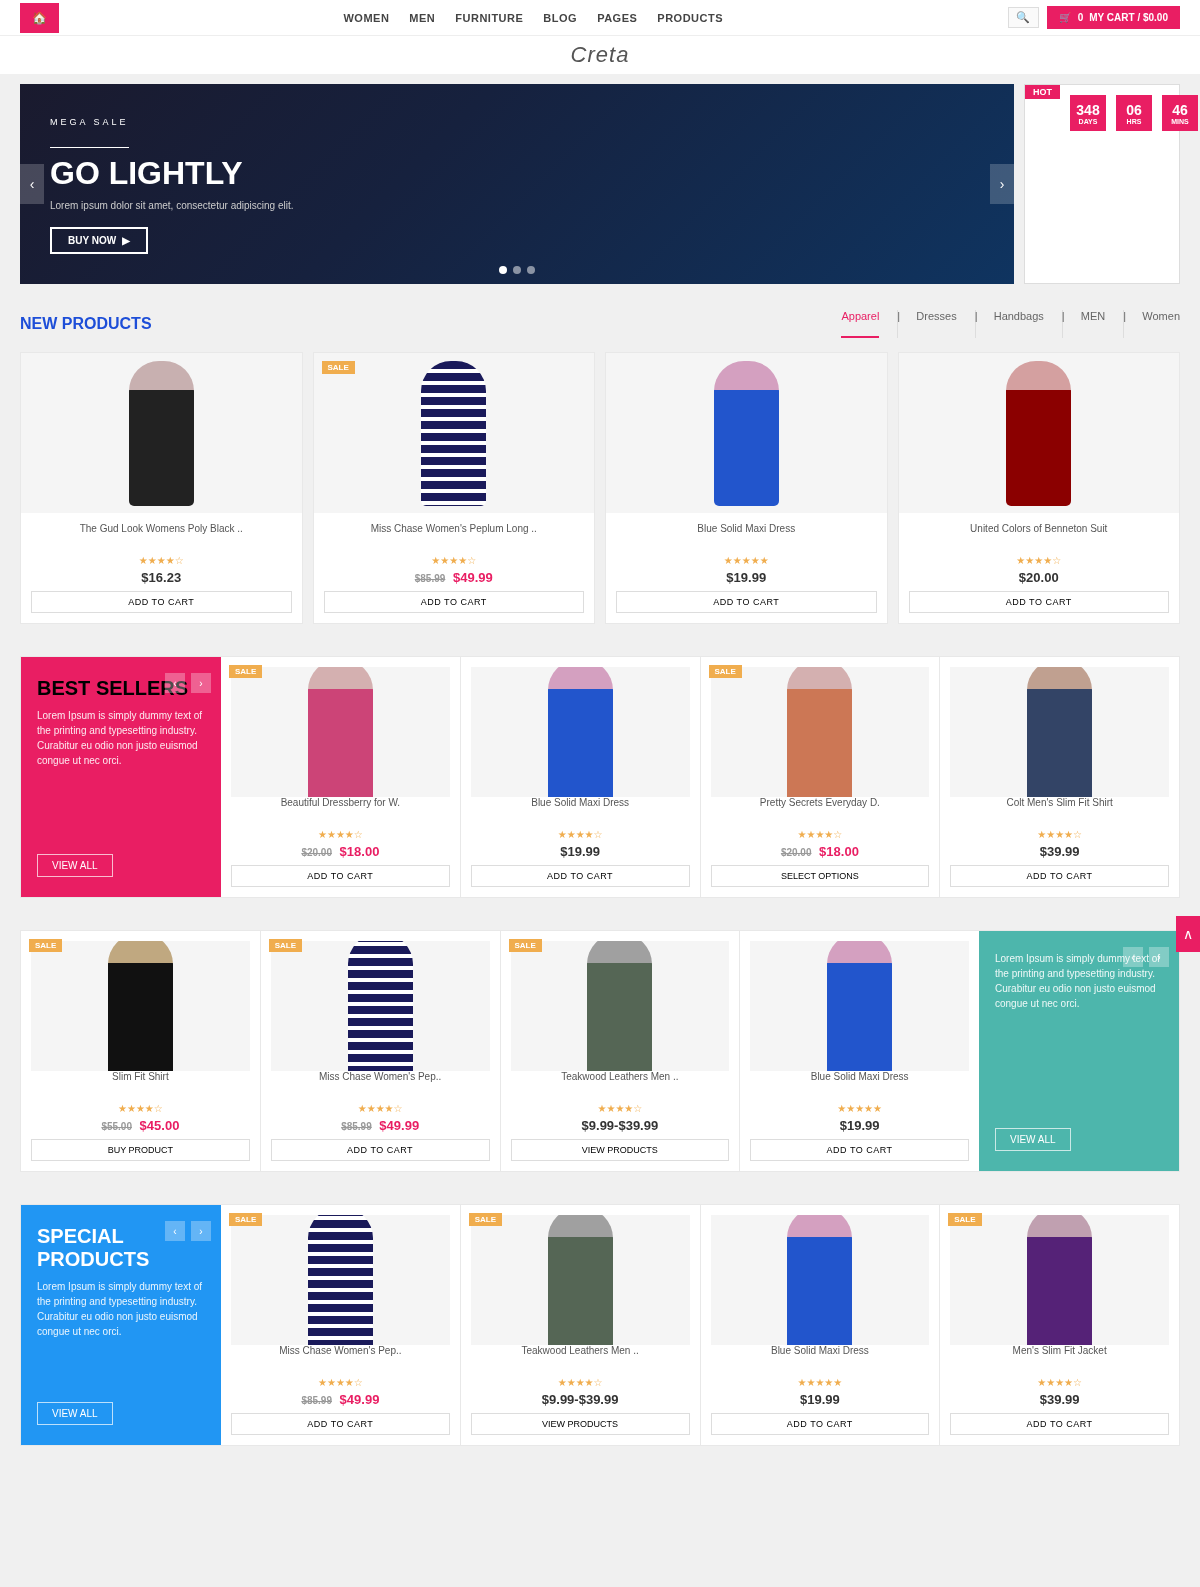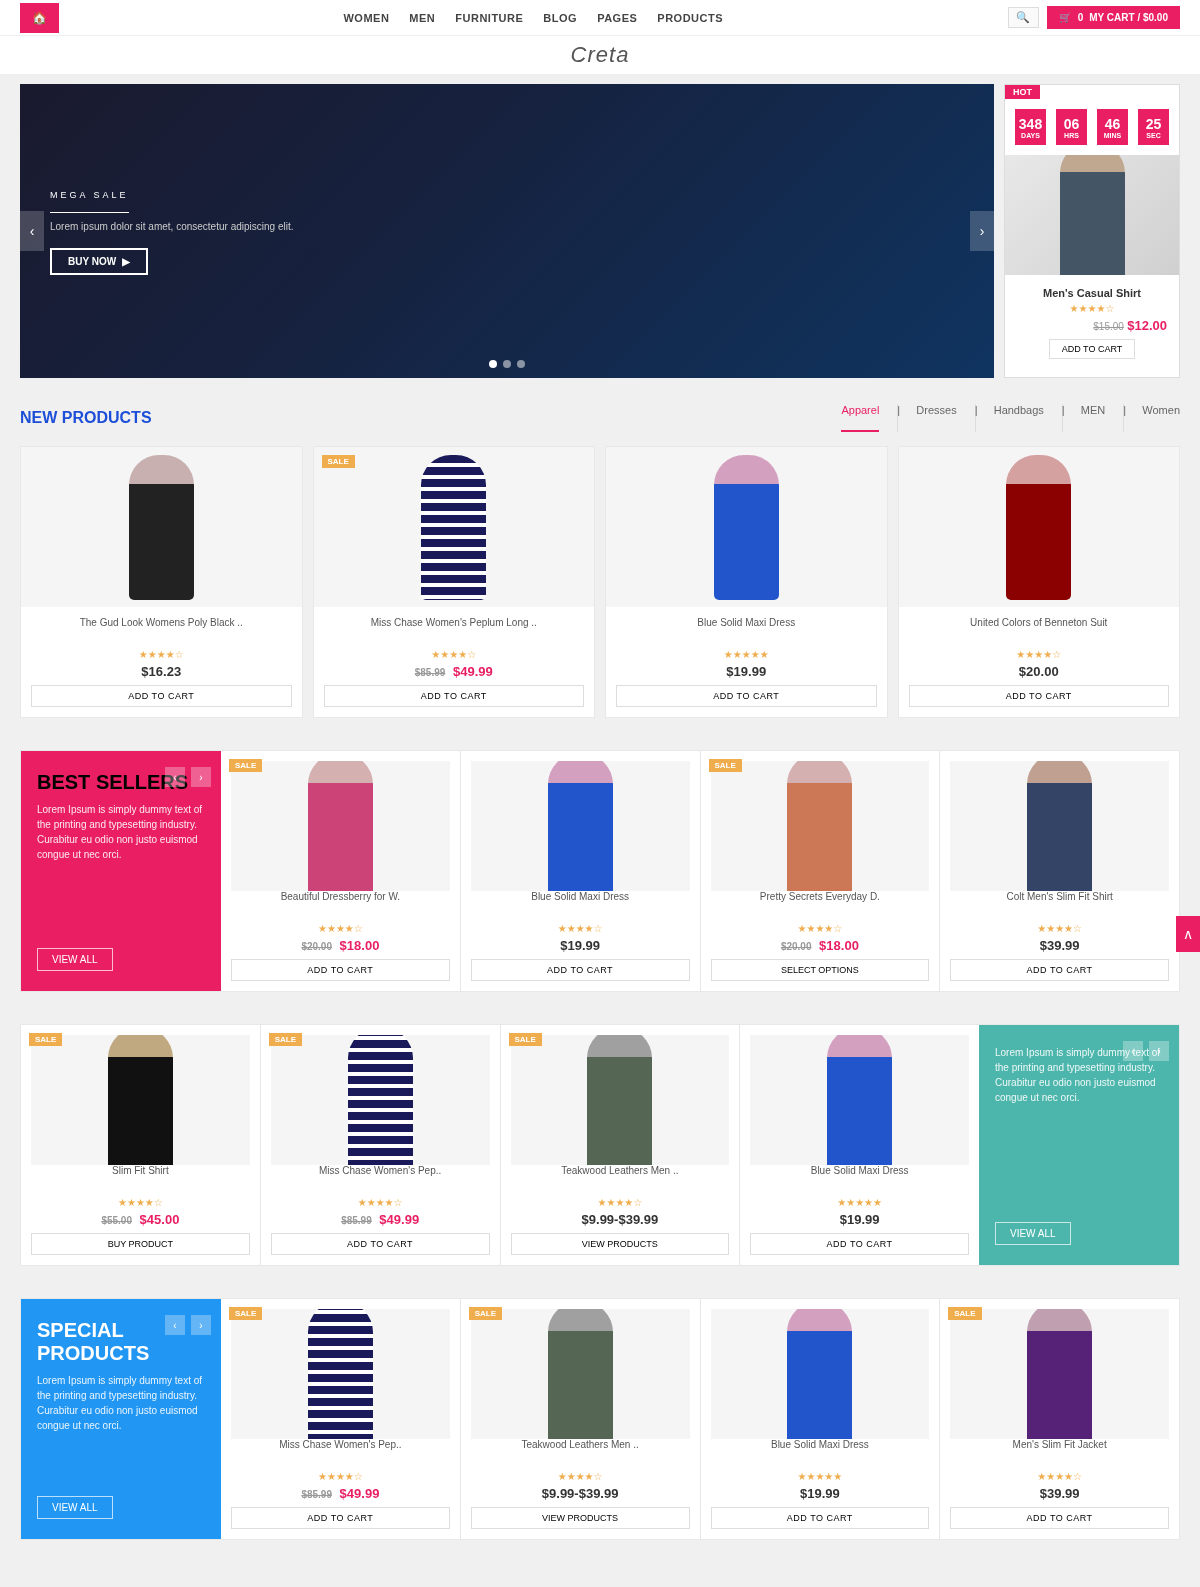--- a/index.html
+++ b/index.html
@@ -15,33 +15,33 @@
     .search-bar { display: flex; align-items: center; border: 1px solid #ddd; padding: 3px 8px; font-size: 11px; background: #fafafa; }
 
     
     .logo-bar { text-align: center; padding: 6px 0; background: #fff; font-size: 22px; font-style: italic; color: #555; letter-spacing: 1px; }
 
     
     .hero-section { display: flex; gap: 10px; padding: 10px 20px; background: #f0f0f0; }
     .hero-slider { flex: 1; position: relative; background: #2c3e50; overflow: hidden; min-height: 200px; display: flex; align-items: center; }
     .hero-bg { position: absolute; inset: 0; background: linear-gradient(135deg, #1a1a2e 0%, #16213e 40%, #0f3460 100%); }
     .hero-content { position: relative; z-index: 2; padding: 30px; color: #fff; }
-    .mega-sale { font-size: 9px; letter-spacing: 3px; color: #fff; border-bottom: 1px solid #fff; padding-bottom: 12px; margin-bottom: 8px; display: inline-block; }
+    .mega-sale { font-size: 9px; letter-spacing: 3px; color: #fff; border-bottom: 1px solid #fff; padding-bottom: 20px; margin-bottom: 8px; display: inline-block; }
     .hero-title { font-size: 32px; font-weight: 900; line-height: 1.1; margin-bottom: 8px; }
     .hero-desc { font-size: 10px; color: #ccc; margin-bottom: 16px; }
     .buy-now-btn { background: transparent; border: 2px solid #fff; color: #fff; padding: 6px 16px; font-size: 10px; font-weight: bold; cursor: pointer; display: inline-flex; align-items: center; gap: 6px; }
     .hero-arrow { position: absolute; top: 50%; transform: translateY(-50%); background: rgba(255,255,255,0.2); color: #fff; border: none; width: 24px; height: 40px; cursor: pointer; font-size: 14px; display: flex; align-items: center; justify-content: center; z-index: 3; }
     .hero-arrow.left { left: 0; }
     .hero-arrow.right { right: 0; }
     .hero-dots { position: absolute; bottom: 10px; left: 50%; transform: translateX(-50%); display: flex; gap: 6px; }
     .hero-dot { width: 8px; height: 8px; border-radius: 50%; background: rgba(255,255,255,0.5); }
     .hero-dot.active { background: #fff; }
 
     
-    .countdown-widget { width: 176px; background: #fff; border: 1px solid #ddd; display: flex; flex-direction: column; }
+    .countdown-widget { width: 156px; background: #fff; border: 1px solid #ddd; display: flex; }
     .countdown-hot { background: #e91e63; color: #fff; font-size: 9px; font-weight: bold; padding: 2px 8px; align-self: flex-start; }
     .countdown-timer { display: flex; gap: 10px; padding: 10px; justify-content: center; }
     .timer-block { background: #e91e63; color: #fff; width: 36px; height: 36px; display: flex; flex-direction: column; align-items: center; justify-content: center; font-size: 14px; font-weight: bold; }
     .timer-label { font-size: 7px; }
     .countdown-img { height: 120px; background: linear-gradient(135deg, #e8e8e8 0%, #d0d0d0 100%); display: flex; align-items: center; justify-content: center; overflow: hidden; }
     .countdown-info { padding: 12px; }
     .countdown-name { font-size: 11px; font-weight: bold; text-align: center; margin-bottom: 4px; }
     .stars { color: #f0ad4e; font-size: 10px; text-align: center; }
     .countdown-price { text-align: right; margin: 4px 0; }
     .price-old { text-decoration: line-through; color: #999; font-size: 10px; }
@@ -152,20 +152,21 @@
 <div class="logo-bar">
   <span>Creta</span>
 </div>
 
 <div class="hero-section">
   <div class="hero-slider">
     <div class="hero-bg"></div>
     <button class="hero-arrow left">‹</button>
     <div class="hero-content">
       <div class="mega-sale">MEGA SALE</div>
+      <div class="hero-title">GO LIGHTLY</div>
       <div class="hero-desc">Lorem ipsum dolor sit amet, consectetur adipiscing elit.</div>
       <button class="buy-now-btn">
         <span>BUY NOW</span>
         <span>▶</span>
       </button>
     </div>
     <button class="hero-arrow right">›</button>
     <div class="hero-dots">
       <div class="hero-dot active"></div>
       <div class="hero-dot"></div>

